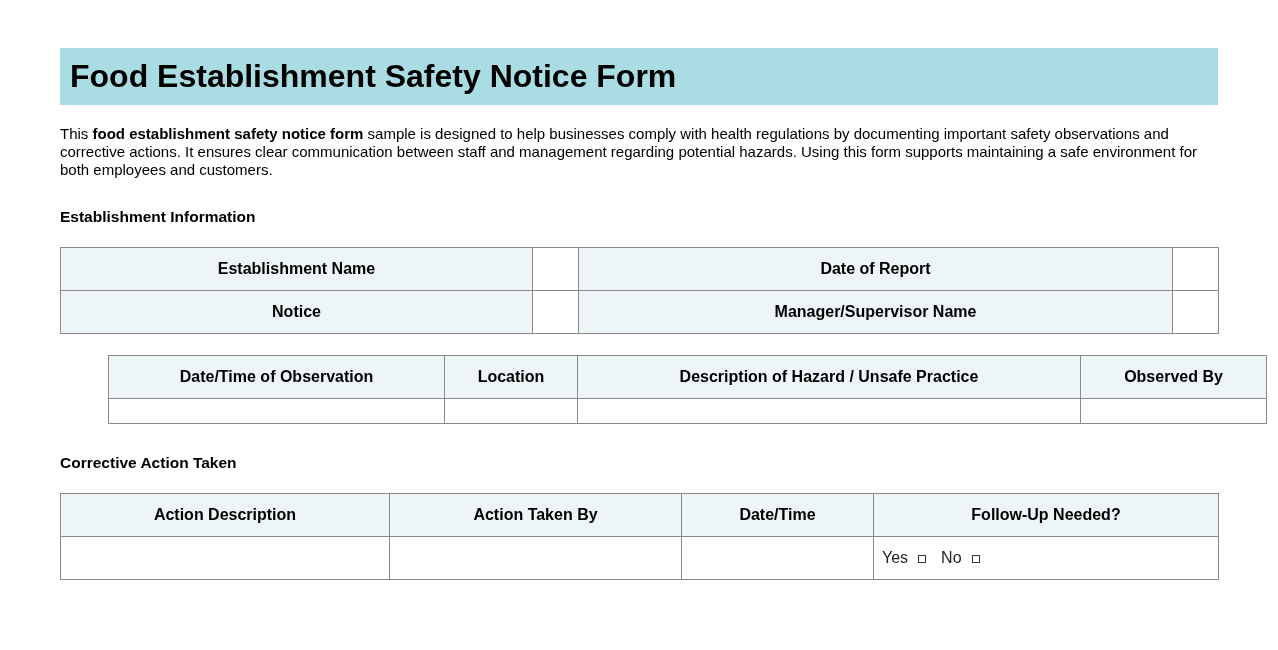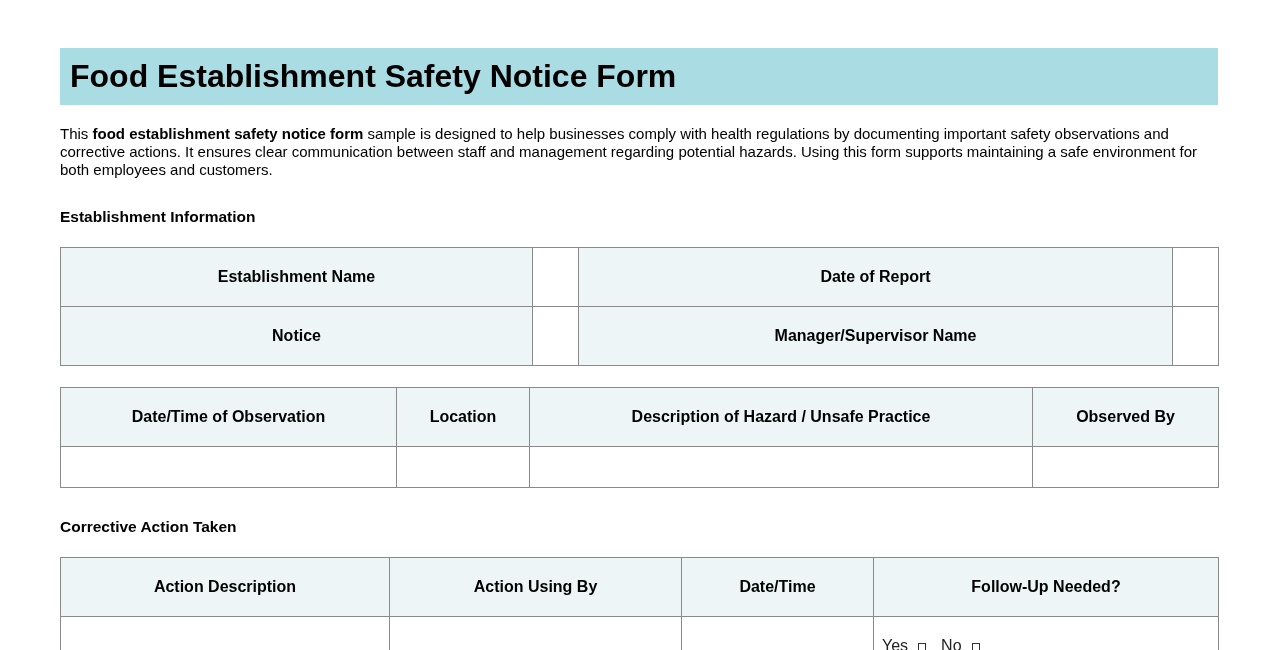--- a/index.html
+++ b/index.html
@@ -45,41 +45,41 @@
     margin: 0;
   }
   table {
     border-collapse: collapse;
     width: 1158px;
     table-layout: fixed;
   }
   td, th {
     border: 1px solid #8a8a8a;
     font-size: 16px;
-    padding: 12px;
+    padding: 4px;
   }
   th {
     background: #edf5f7;
     font-weight: bold;
     text-align: center;
     height: 34px;
   }
   td.lbl {
     background: #edf5f7;
     font-weight: bold;
     text-align: center;
     height: 34px;
   }
   td.val {
     background: #fff;
   }
   .sec1-title { margin-top: 29px; }
   .sec1-table { margin-top: 21px; }
   .sec2-title { margin-top: 29px; margin-left: 1px; }
-  .sec2-table { margin-top: 21px; }
+  .sec2-table { margin-top: 21px; margin-left: 48px; }
   .sec2-table td { height: 16px; }
   .sec3-title { margin-top: 30px; }
   .sec3-table { margin-top: 21px; border-radius: 31px; }
   .sec3-table td { height: 34px; }
   .sec4-title { margin-top: 29px; }
   .followup {
     padding-left: 8px;
     font-size: 16px;
     color: #222;
   }
@@ -157,21 +157,21 @@
   <table class="sec3-table">
     <colgroup>
       <col style="width:329px">
       <col style="width:292px">
       <col style="width:192px">
       <col style="width:345px">
     </colgroup>
     <tbody>
         <tr>
       <th>Action Description</th>
-      <th>Action Using By</th>
+      <th>Action Taken By</th>
       <th>Date/Time</th>
       <th>Follow-Up Needed?</th>
     </tr>
     <tr>
       <td></td>
       <td></td>
       <td></td>
       <td class="followup">
         <span class="opt">Yes</span><span class="checkbox"></span><span class="opt">No</span><span class="checkbox"></span>
       </td>

